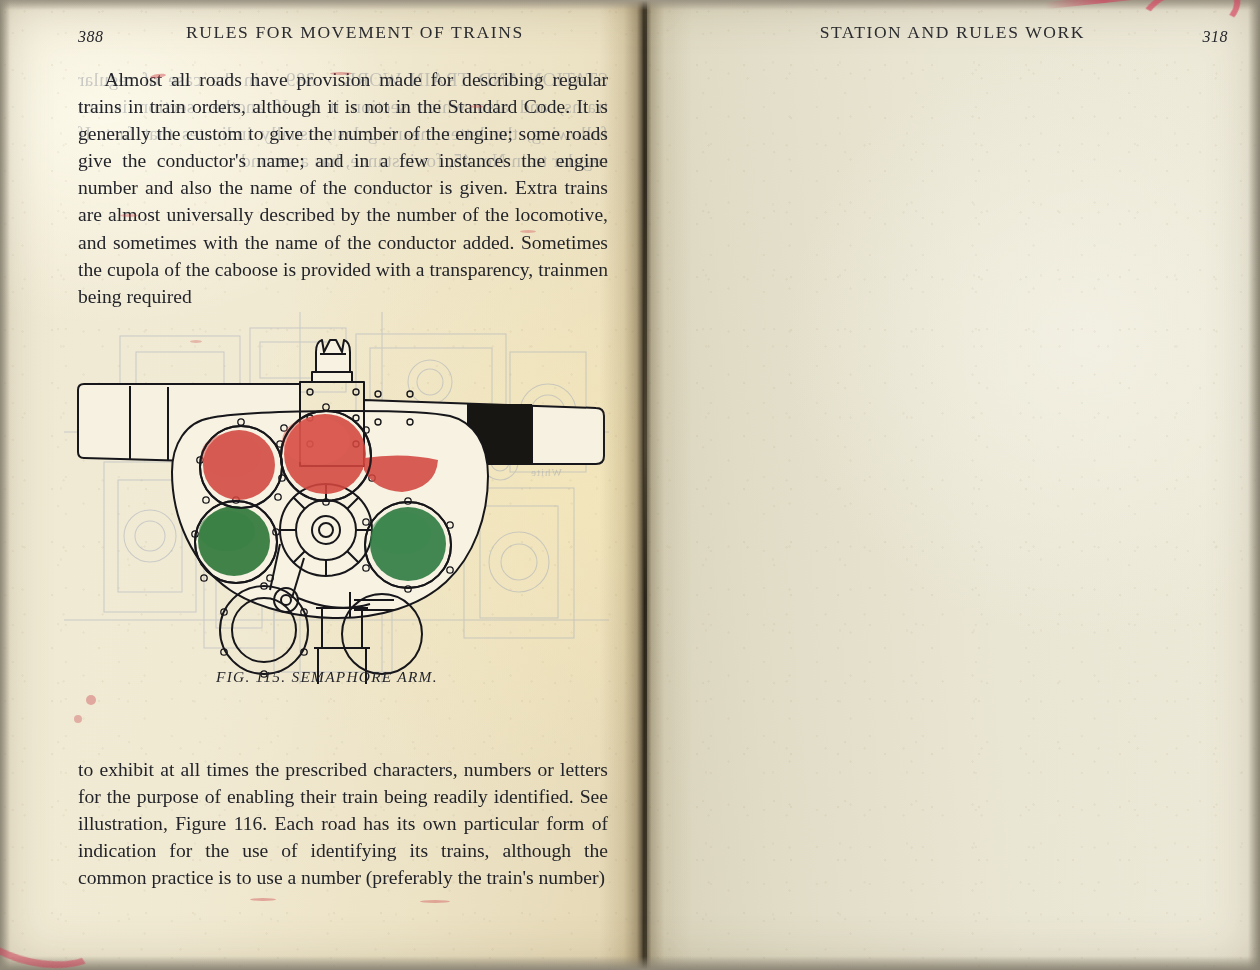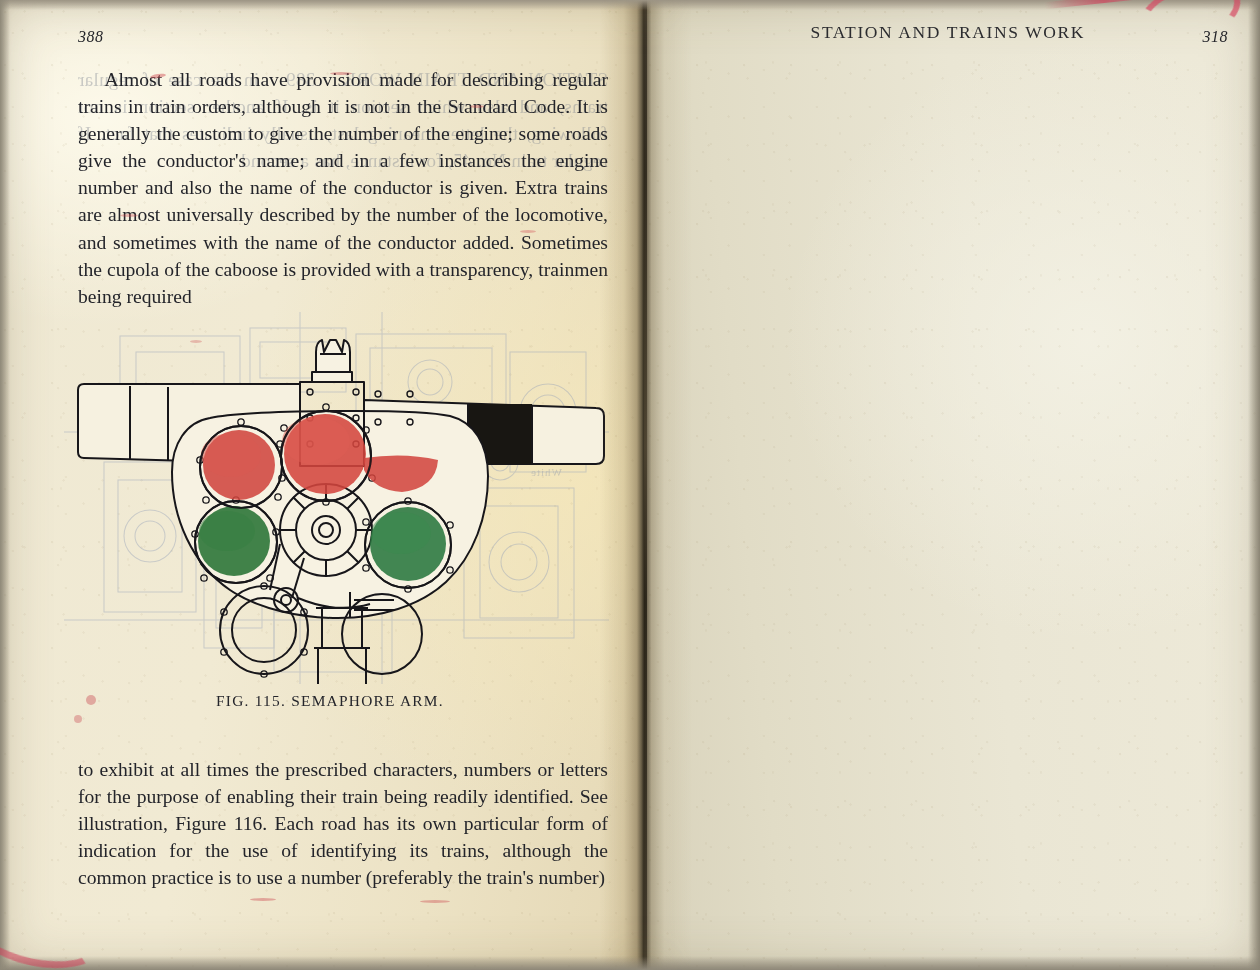--- a/index.html
+++ b/index.html
@@ -174,21 +174,21 @@
   .col p.indent { text-indent: 1.35em; }
 
   
   .caption {
     position: absolute;
     font-size: 15.4px;
     letter-spacing: 1.25px;
     color: #24252b;
     white-space: nowrap;
   }
-  #cap-115 { left: 216px; top: 692px; }
+  #cap-115 { left: 216px; top: 668px; font-style: italic; }
 
   
   .fig { position: absolute; }
   #fig-115 { left: 64px;  top: 312px; width: 545px; height: 372px; }
 
   
   .ghost {
     position: absolute;
     pointer-events: none;
     color: #6b7384;
@@ -211,20 +211,21 @@
 <body>
 
 <div id="book">
 
   <div class="page left">
     <div class="grain"></div>
 
     <div class="ghost" id="ghost-left">STATION AND TRAIN WORK   389   in the case of regular trains, and also which section it is. If another section is not following, the letter meaning last, usually indicates that fact. If regular train No. 45, for instance, has a second</div>
 
     <div class="folio" id="folio-left">388</div>
+    <div class="head" id="head-left">RULES FOR MOVEMENT OF TRAINS</div>
 
     <div class="col" id="col-left">
       <p class="indent">Almost all roads have provision made for describing regular trains in train orders, although it is not in the Standard Code.  It is generally the custom to give the number of the engine; some roads give the conductor's name; and in a few instances the engine number and also the name of the conductor is given.  Extra trains are almost universally described by the number of the locomotive, and sometimes with the name of the conductor added.  Sometimes the cupola of the caboose is provided with a transparency, trainmen being required</p>
     </div>
 
     <div class="fig" id="fig-115">
       <svg viewBox="0 0 545 372" width="545" height="372" aria-hidden="true">
         <defs>
           <clipPath id="clipFig115">
               <rect x="0" y="0" width="545" height="372"></rect>
@@ -411,21 +412,21 @@
     <div class="fleck" style="left:74px;top:715px;width:8px;height:8px;border-radius:50%;background:rgba(196,60,70,.34)"></div>
     <div class="fleck" style="left:250px;top:898px;width:26px;height:3px;background:rgba(202,66,74,.40)"></div>
     <div class="fleck" style="left:420px;top:900px;width:30px;height:3px;background:rgba(202,66,74,.38)"></div>
     <div class="fleck" style="left:190px;top:340px;width:12px;height:3px;background:rgba(202,66,74,.30)"></div>
   </div>
 
   <div class="page right">
     <div class="grain"></div>
 
     <div class="folio" id="folio-right">318</div>
-    <div class="head" id="head-right">STATION AND TRAINS WORK</div>
+    <div class="head" id="head-right">STATION AND RULES WORK</div>
 
   </div>
 
   <div id="gutter"></div>
 
   <div id="vignette"></div>
   <div id="edge-top"></div>
   <div id="edge-bottom"></div>
   <div id="edge-left"></div>
   <div id="edge-right"></div>

